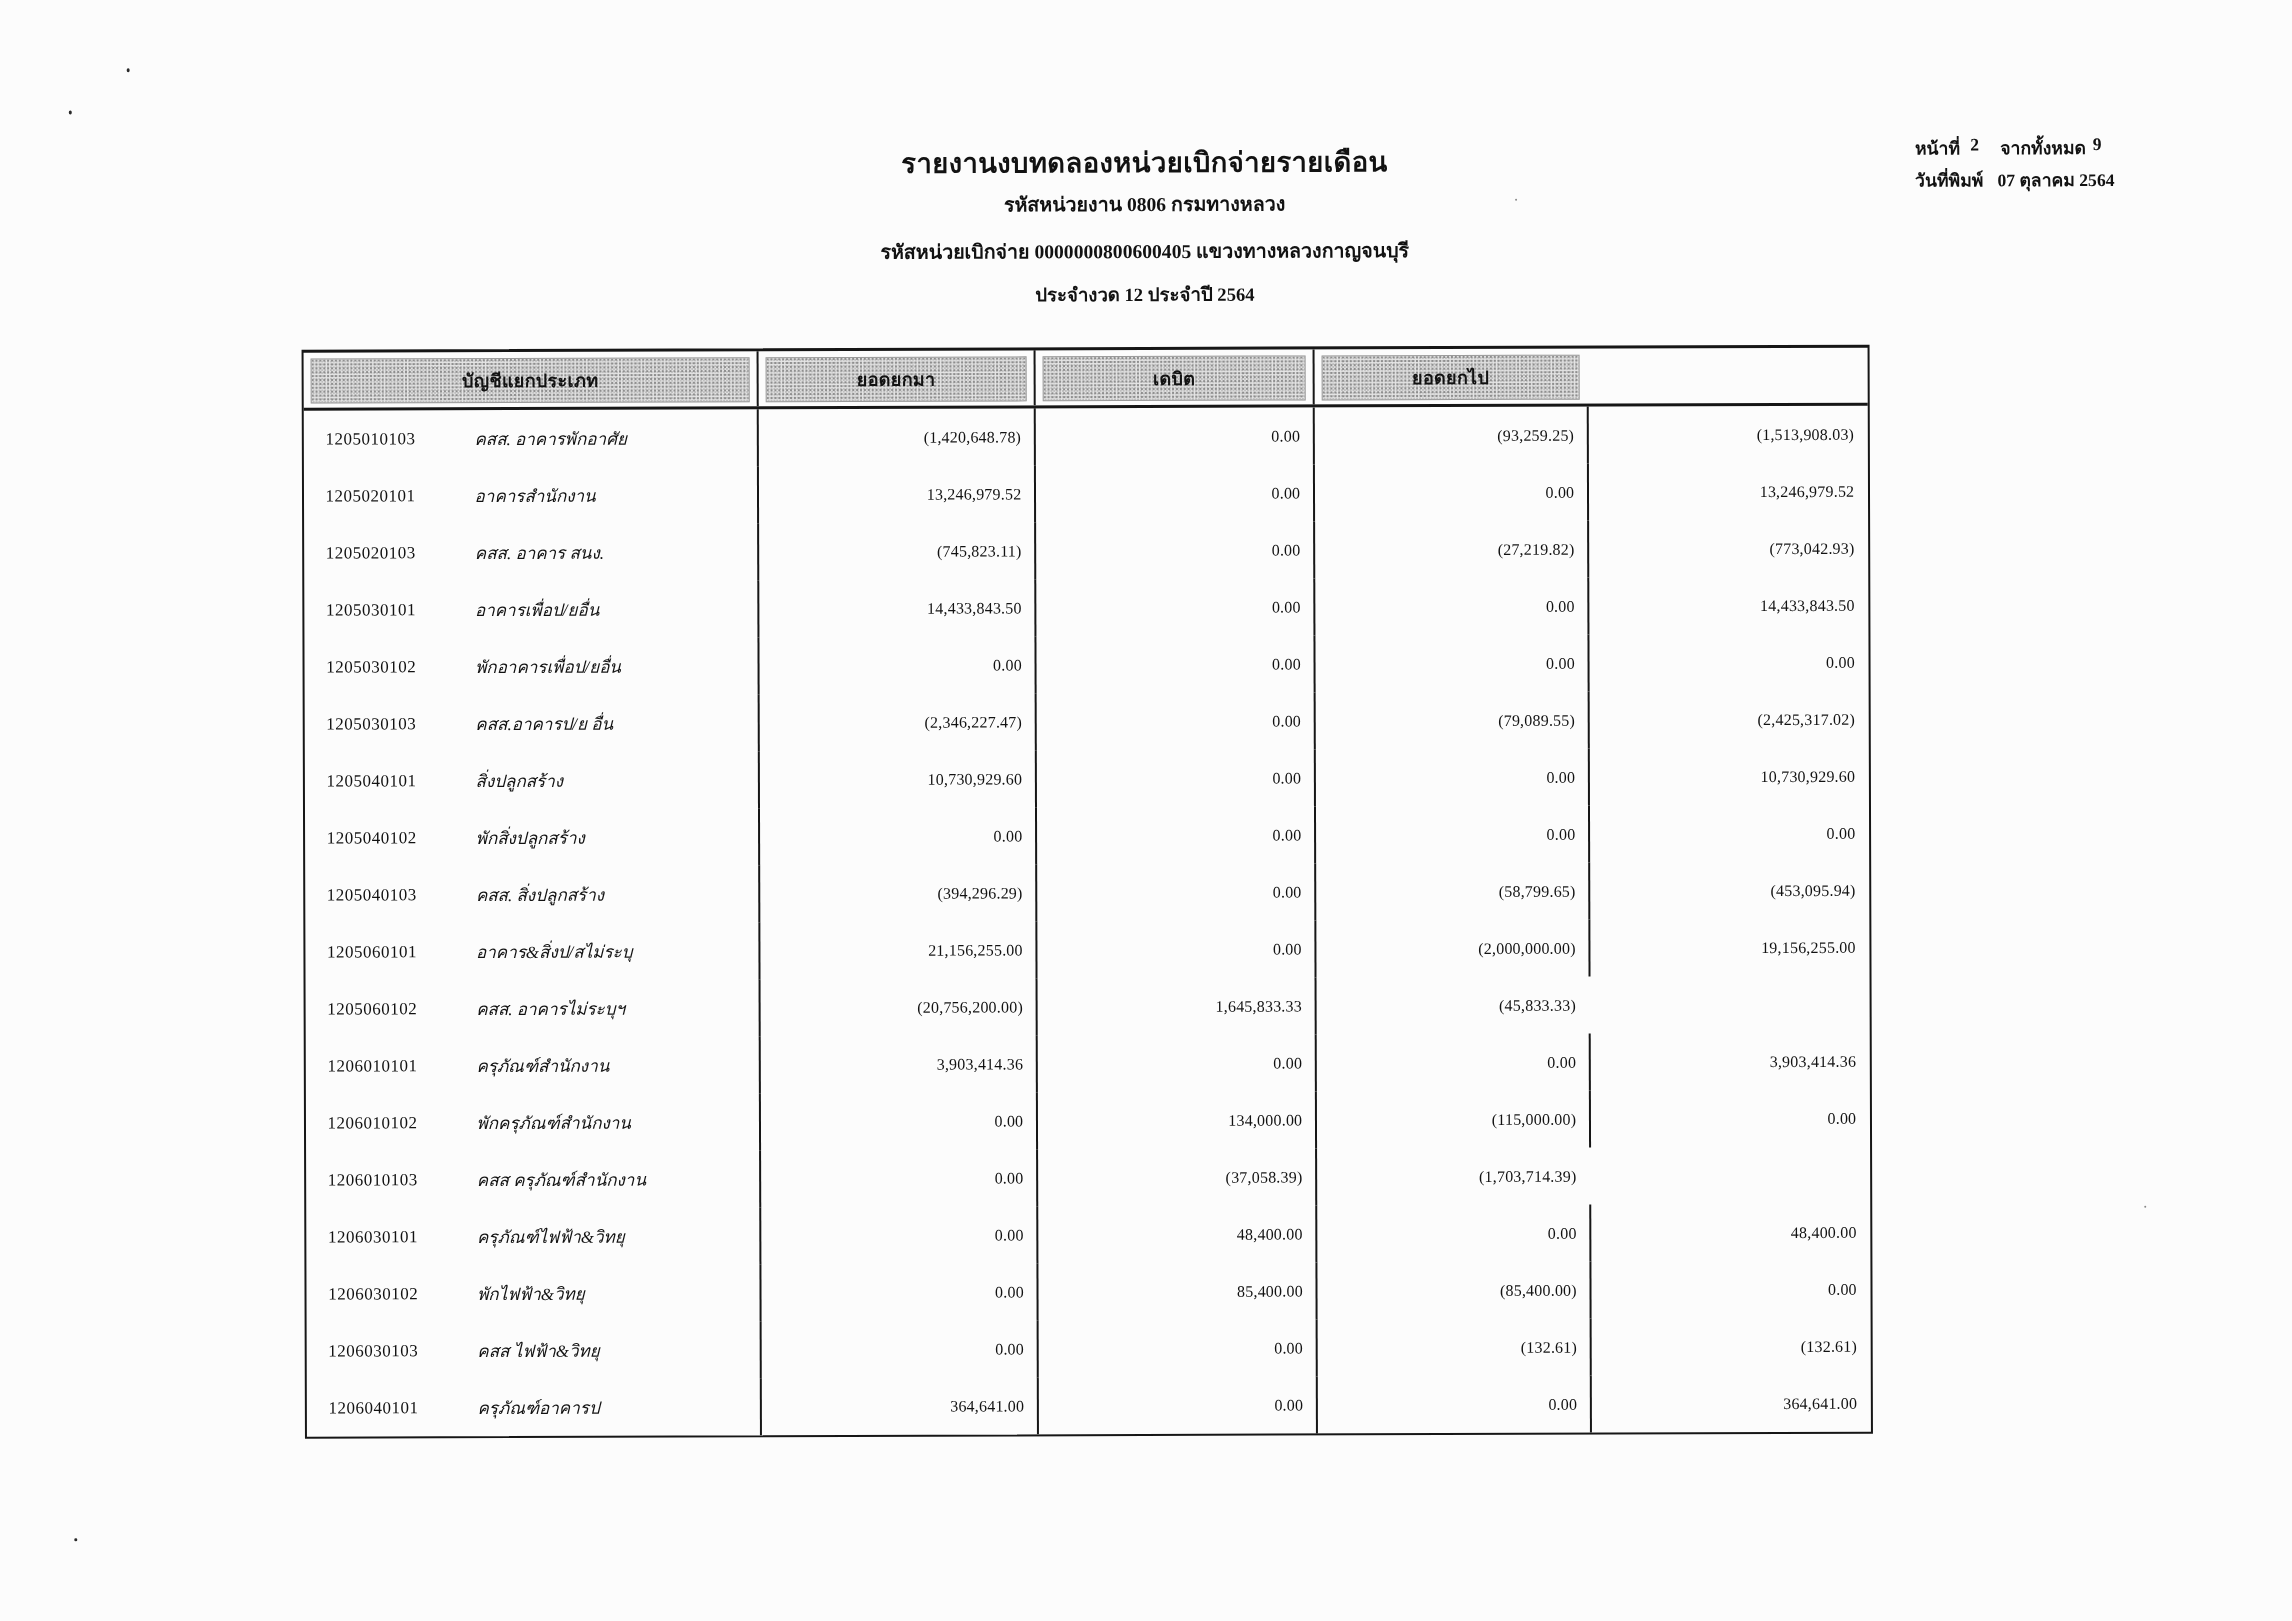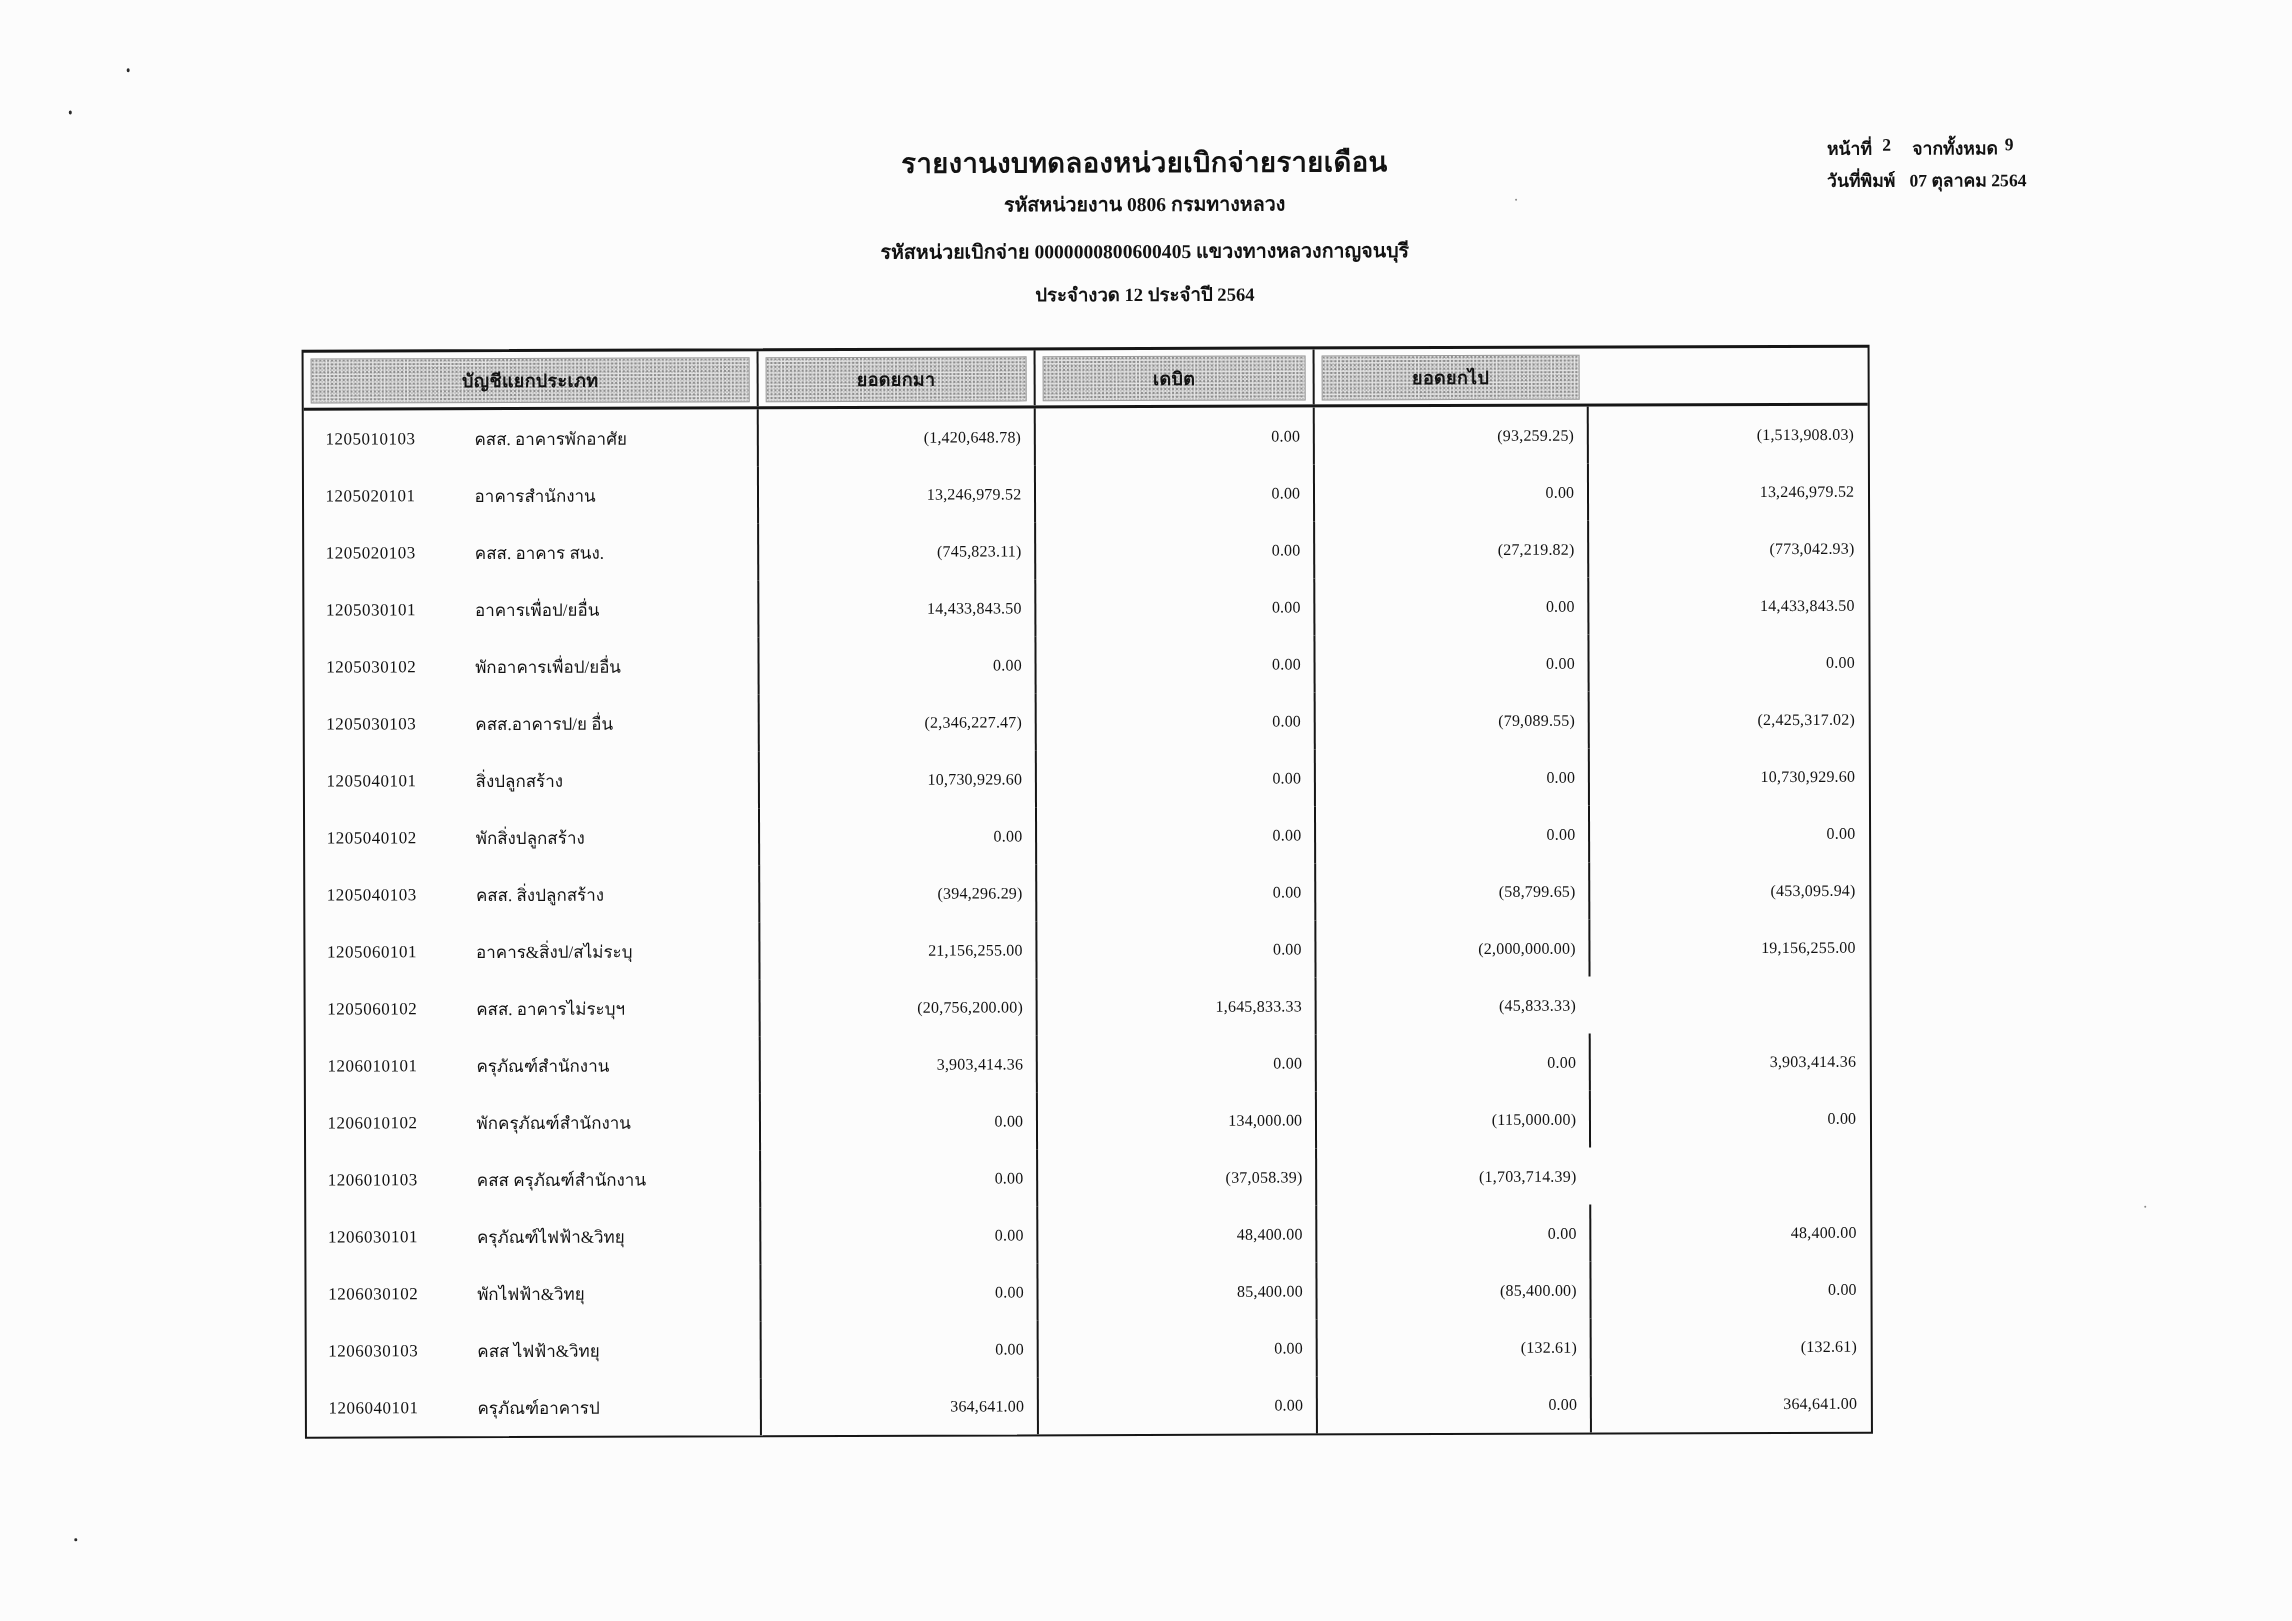--- a/index.html
+++ b/index.html
@@ -19,21 +19,21 @@
   
   .center-line {
     position: absolute; left: 0; width: 2293px;
     text-align: center; white-space: pre;
   }
   .doc-title   { top: 141px; font-size: 27.4px; font-weight: bold; letter-spacing: 0.4px; }
   .doc-line2   { top: 188px; font-size: 19.6px; font-weight: bold; }
   .doc-line3   { top: 235px; font-size: 19.6px; font-weight: bold; }
   .doc-line4   { top: 280px; font-size: 18.6px; font-weight: bold; }
   
-  .meta { position: absolute; left: 1829px; top: 137px; font-size: 17.6px; font-weight: bold; }
+  .meta { position: absolute; left: 1917px; top: 137px; font-size: 17.6px; font-weight: bold; }
   .meta-row { height: 32px; white-space: nowrap; }
   .meta-row span { display: inline-block; vertical-align: top; }
   .w-pagelbl  { width: 51px; }
   .w-pagenum  { width: 25.5px; }
   .w-totallbl { width: 88px; }
   .w-datelbl  { width: 78px; }
   
   .report-table {
     position: absolute; left: 303px; top: 347px;
     width: 1568px; box-sizing: border-box;
@@ -70,21 +70,21 @@
   .tr { height: 57px; }
   .td {
     box-sizing: border-box;
     border-left: 2px solid #161616;
     display: flex; align-items: center;
     overflow: hidden;
   }
   .td:first-child { border-left: none; }
   .td.acct { padding-left: 21.6px; font-size: 17px; }
   .td.acct .code { flex: none; width: 149px; letter-spacing: 0.5px; }
-  .td.acct .name { white-space: nowrap; }
+  .td.acct .name { white-space: nowrap; font-style: italic; }
   .td.num {
     justify-content: flex-end; padding-right: 12.7px;
     font-size: 16px; letter-spacing: 0.2px; white-space: nowrap;
   }
   
   .speck {
     position: absolute; background: #2a2a2a; border-radius: 50%;
   }
 </style>
 </head>

